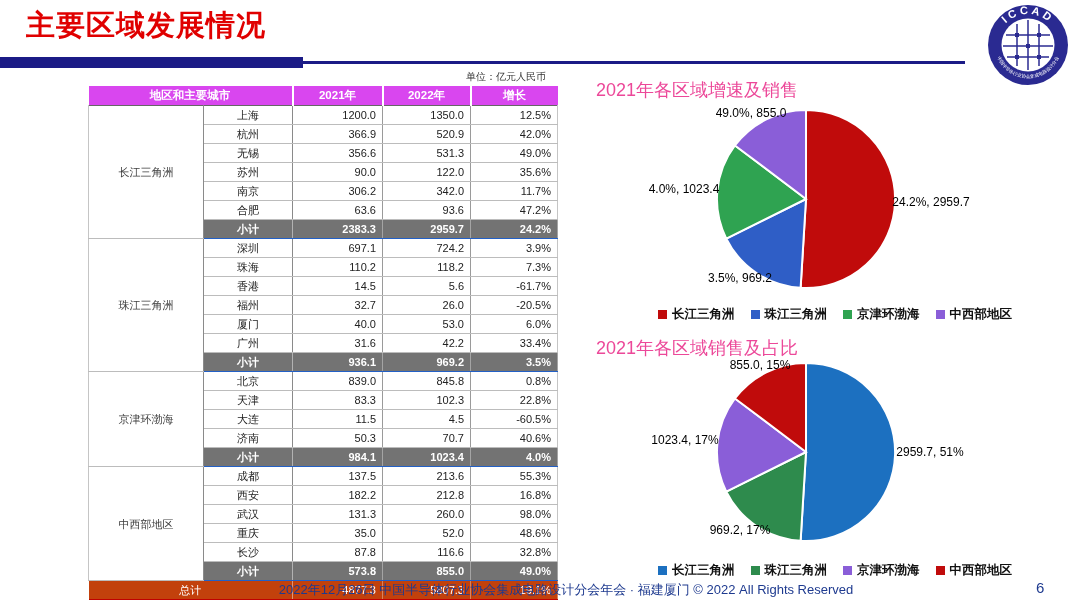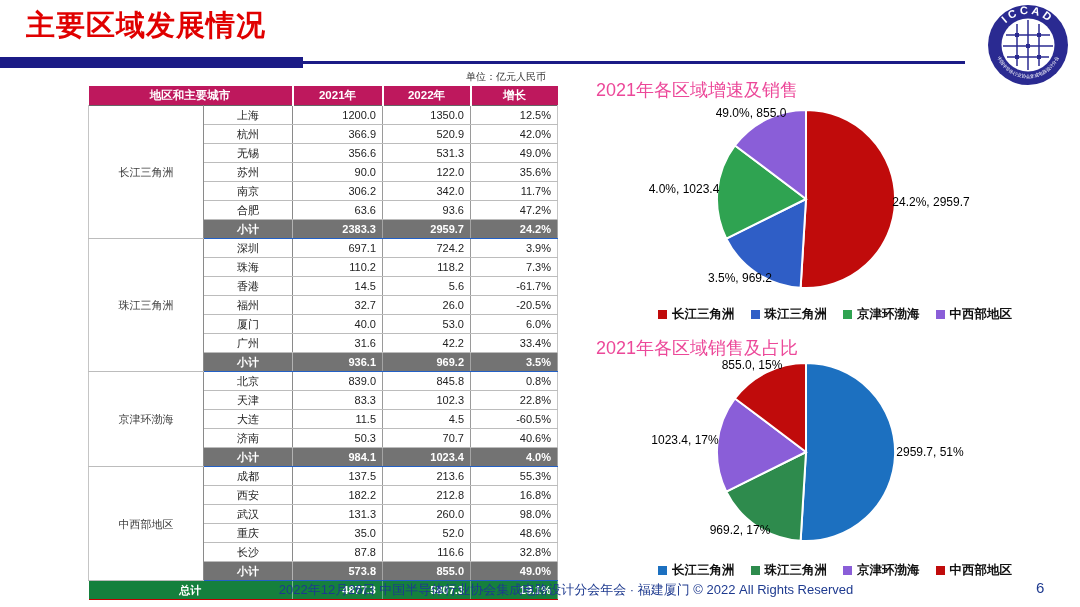--- a/index.html
+++ b/index.html
@@ -13,34 +13,34 @@
   .rule-thick{position:absolute;left:0;top:57px;width:303px;height:11px;background:#1b1b86;}
   .rule-thin{position:absolute;left:303px;top:61px;width:662px;height:3px;background:#1b1b86;}
   .logo{position:absolute;left:986px;top:3px;width:84px;height:84px;}
   
   .unit-label{position:absolute;left:300px;top:70px;width:246px;text-align:right;font-size:10px;color:#333;}
   table.data-table{
     position:absolute;left:88px;top:86px;width:469px;border-collapse:collapse;
     table-layout:fixed;font-size:11px;color:#222;
   }
   .data-table th{
-    background:#be185d;color:#fff;font-weight:bold;height:19px;font-size:11.5px;
+    background:#d946ef;color:#fff;font-weight:bold;height:19px;font-size:11.5px;
     border-left:2px solid #fff;padding:0;text-align:center;
   }
   .data-table th:first-child{border-left:none;}
   .data-table td{height:18px;padding:0;border-bottom:1px solid #bcbcbc;background:#fff;line-height:18px;}
   .data-table td.region{text-align:center;color:#3d3d3d;border-right:1px solid #8a8a8a;background:#fff;}
   .data-table td.city{text-align:center;border-right:1px solid #8a8a8a;}
   .data-table td.num{text-align:right;padding-right:6px;border-right:1px solid #9a9a9a;}
   .data-table td.num:last-child{border-right:1px solid #c5c5c5;}
   .data-table tr.group-start td{border-top:1px solid #666;}
   .data-table tr.subtotal td{background:#737373;color:#fff;font-weight:bold;border-bottom:1px solid #2360c6;}
   .data-table tr.subtotal td.city{border-right:1px solid rgba(255,255,255,.45);}
   .data-table tr.subtotal td.num{border-right:1px solid rgba(255,255,255,.35);padding-left:40px;}
-  .data-table tr.total td{background:#15803d;color:#fff;font-weight:bold;border-bottom:1px solid #c00000;}
+  .data-table tr.total td{background:#c2410c;color:#fff;font-weight:normal;border-bottom:1px solid #c00000;}
   .data-table tr.total td.label{text-align:center;border-right:1px solid rgba(255,255,255,.45);}
   .data-table tr.total td.num{border-right:1px solid rgba(255,255,255,.35);margin-top:13px;}
   .data-table td.region{border-left:1px solid #c5c5c5;}
   
   .charts{position:absolute;left:590px;top:78px;width:490px;height:512px;}
   .chart-title{position:absolute;font-size:18px;color:#ec4899;white-space:nowrap;}
   #chart1-title{left:6px;top:0;}
   #chart2-title{left:6px;top:258px;}
   svg.pie{position:absolute;width:182px;height:182px;}
   #pie1{left:125px;top:30px;}
@@ -312,21 +312,21 @@
     <div class="chart-title" id="chart2-title">2021年各区域销售及占比</div>
     <svg class="pie" id="pie2" viewBox="0 0 184 184">
         <path d="M92,92 L92.00,2.00 A90,90 0 1 1 86.55,181.83 Z" fill="#1c70c0" stroke="#fff" stroke-width="2"></path>
         <path d="M92,92 L86.55,181.83 A90,90 0 0 1 11.42,132.08 Z" fill="#2e8b4d" stroke="#fff" stroke-width="2"></path>
         <path d="M92,92 L11.42,132.08 A90,90 0 0 1 20.12,37.84 Z" fill="#8a5ed8" stroke="#fff" stroke-width="2"></path>
         <path d="M92,92 L20.12,37.84 A90,90 0 0 1 92.00,2.00 Z" fill="#c00b0b" stroke="#fff" stroke-width="2"></path>
       </svg>
     <div class="pie-label" style="left:340px;top:374px">2959.7, 51%</div>
     <div class="pie-label" style="left:150px;top:452px">969.2, 17%</div>
     <div class="pie-label" style="left:95px;top:362px">1023.4, 17%</div>
-    <div class="pie-label" style="left:162px;top:287px">855.0, 15%</div>
+    <div class="pie-label" style="left:170px;top:287px">855.0, 15%</div>
     <div class="legend" id="legend2">
         <span class="legend-item">
           <span class="legend-swatch" style="background:#1c70c0"></span>
           <span>长江三角洲</span>
         </span>
         <span class="legend-item">
           <span class="legend-swatch" style="background:#2e8b4d"></span>
           <span>珠江三角洲</span>
         </span>
         <span class="legend-item">

